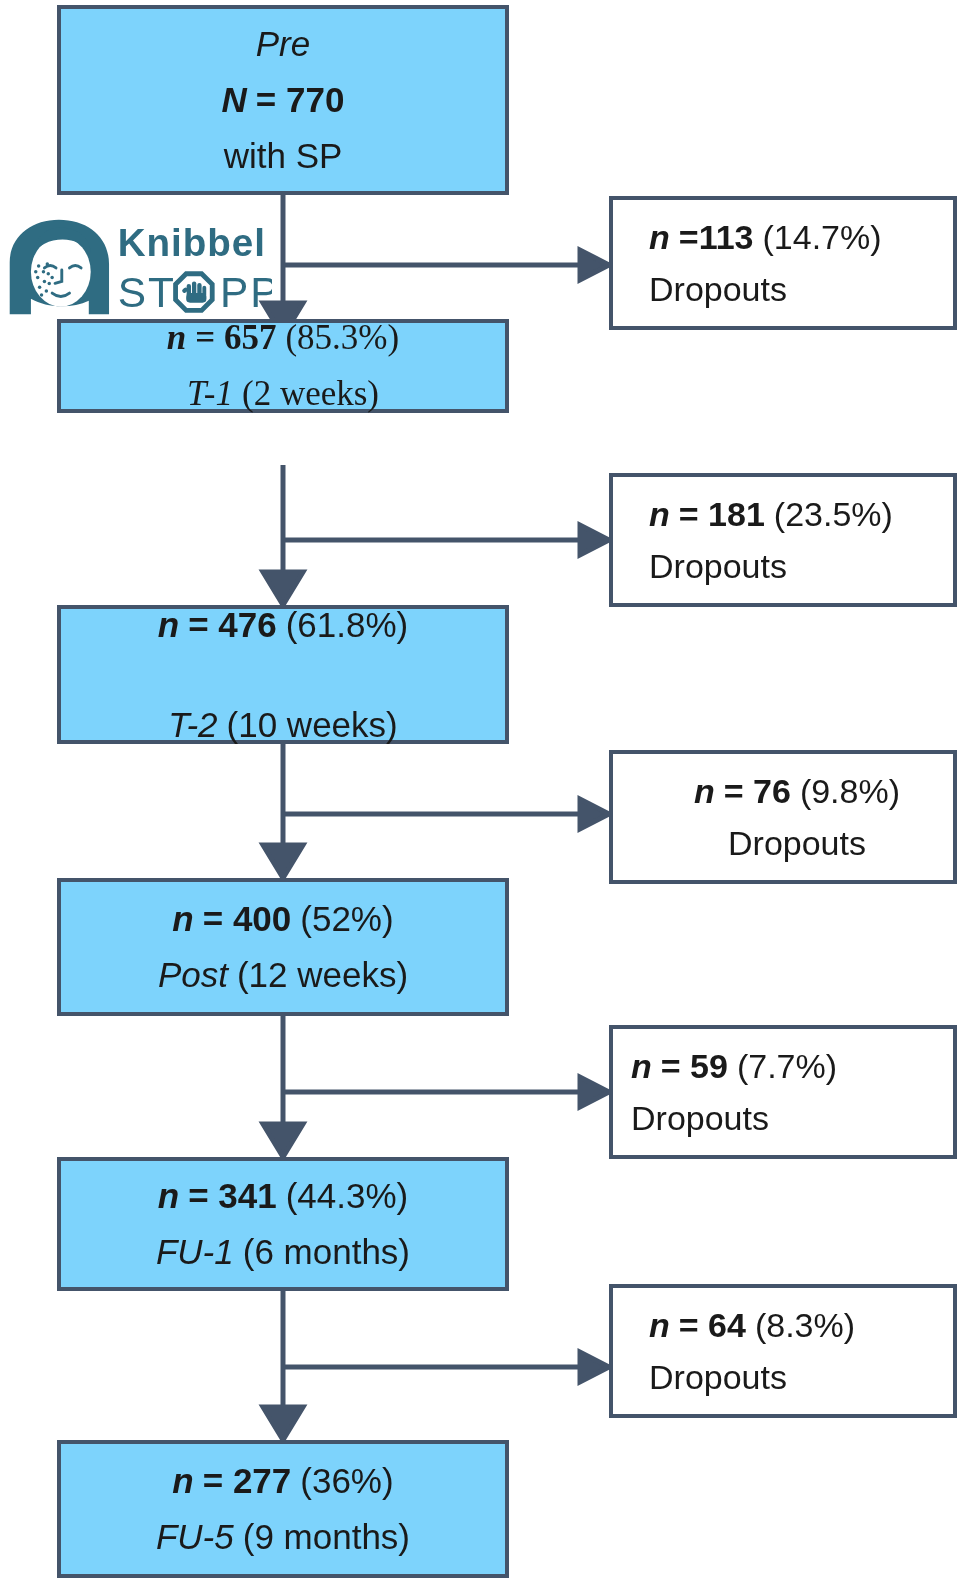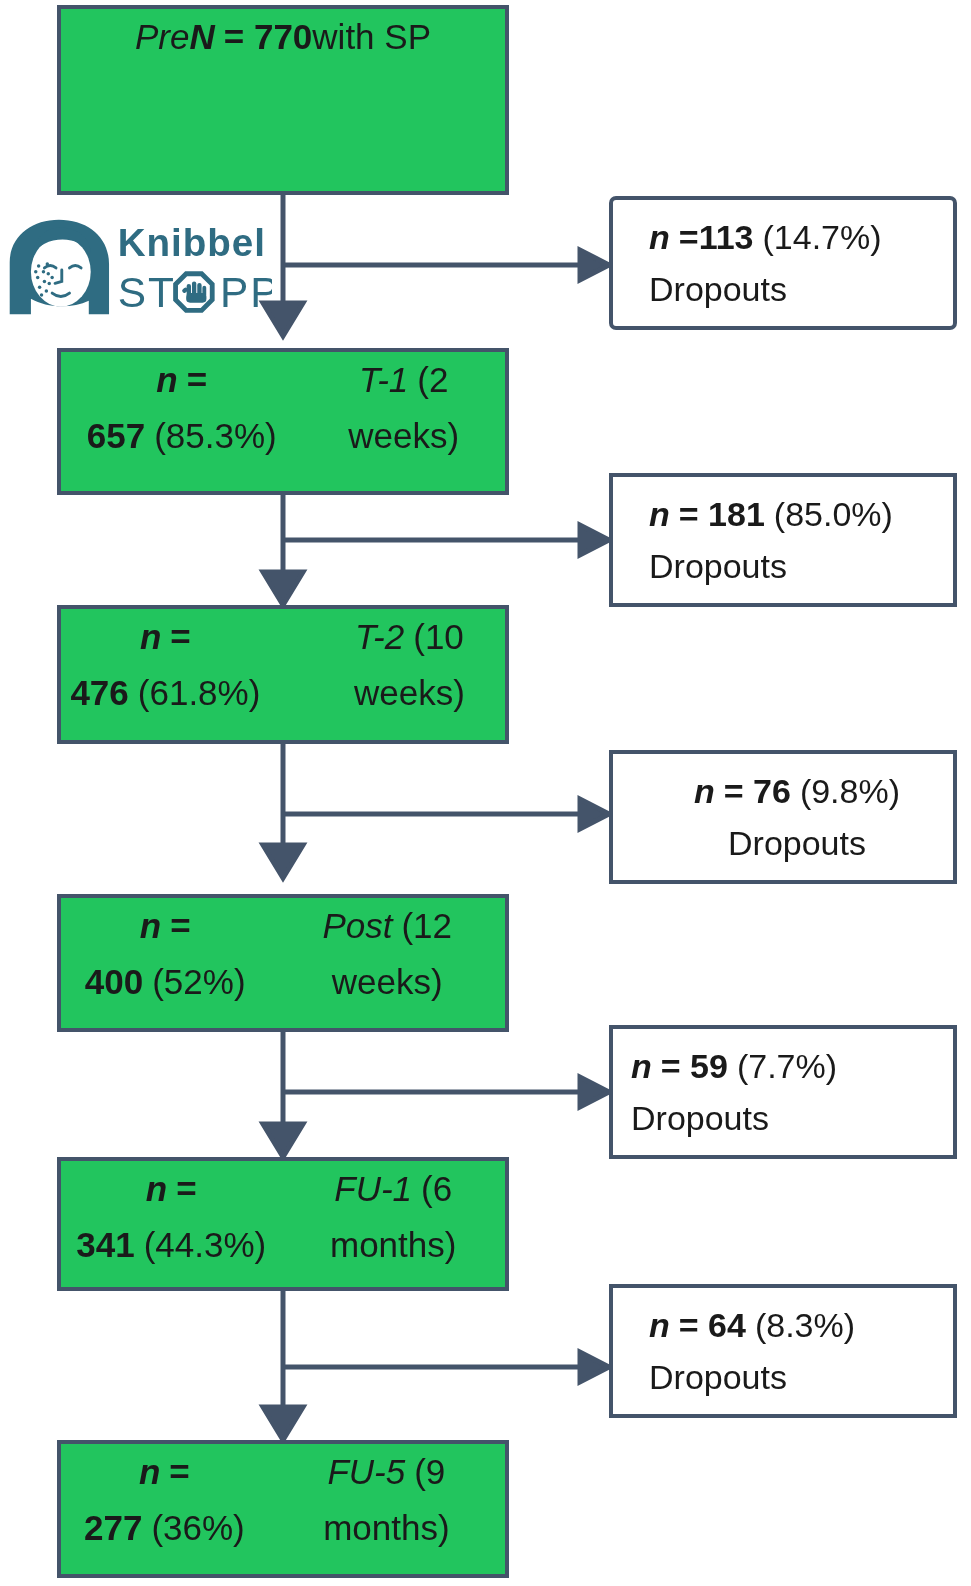--- a/index.html
+++ b/index.html
@@ -3,22 +3,22 @@
 <meta charset="utf-8">
 <style>
   html,body{margin:0;padding:0;background:#ffffff;}
   .canvas{
     position:relative;width:971px;height:1586px;background:#ffffff;
     font-family:"Liberation Sans", sans-serif;color:#1a1a1a;overflow:hidden;
   }
   .connectors{position:absolute;left:0;top:0;z-index:0;}
   .mainbox{
     position:absolute;left:57px;width:452px;box-sizing:border-box;
-    border:4px solid #44546A;background:#22c55e;z-index:1;
-    display:flex;justify-content:center;
+    border:4px solid #44546A;background:#7dd3fc;z-index:1;
+    display:flex;flex-direction:column;justify-content:center;
     text-align:center;font-size:35px;line-height:56px;
   }
   .dropbox{
     position:absolute;left:609px;width:348px;height:134px;box-sizing:border-box;
     border:4px solid #44546A;background:#ffffff;z-index:1;
     padding:11px 8px 0 36px;font-size:34px;line-height:52px;
   }
   .bi{font-weight:bold;font-style:italic;}
   .b{font-weight:bold;}
   .it{font-style:italic;}
@@ -101,52 +101,52 @@
     </g>
     <text x="226" y="98" font-size="44" letter-spacing="2" fill="#2F6C82">PP</text>
   </svg>
 
   <div class="mainbox" style="top:5px;height:190px;">
     <div><span class="it">Pre</span></div>
     <div><span class="bi">N</span><span class="b sp">= 770</span></div>
     <div>with SP</div>
   </div>
 
-  <div class="mainbox" style="top:348px;height:147px;">
+  <div class="mainbox" style="top:319px;height:94px;font-family:Liberation Serif, serif;">
     <div><span class="bi">n</span><span class="b sp">= 657</span><span class="sp">(85.3%)</span></div>
     <div><span class="it">T-1</span><span class="sp">(2 weeks)</span></div>
   </div>
 
   <div class="mainbox" style="top:605px;height:139px;gap:44px;">
     <div><span class="bi">n</span><span class="b sp">= 476</span><span class="sp">(61.8%)</span></div>
     <div><span class="it">T-2</span><span class="sp">(10 weeks)</span></div>
   </div>
 
-  <div class="mainbox" style="top:878px;height:138px;margin-top:16px;">
+  <div class="mainbox" style="top:878px;height:138px;">
     <div><span class="bi">n</span><span class="b sp">= 400</span><span class="sp">(52%)</span></div>
     <div><span class="it">Post</span><span class="sp">(12 weeks)</span></div>
   </div>
 
   <div class="mainbox" style="top:1157px;height:134px;">
     <div><span class="bi">n</span><span class="b sp">= 341</span><span class="sp">(44.3%)</span></div>
     <div><span class="it">FU-1</span><span class="sp">(6 months)</span></div>
   </div>
 
   <div class="mainbox" style="top:1440px;height:138px;text-align:center;">
     <div><span class="bi">n</span><span class="b sp">= 277</span><span class="sp">(36%)</span></div>
     <div><span class="it">FU-5</span><span class="sp">(9 months)</span></div>
   </div>
 
-  <div class="dropbox" style="top:196px;border-radius:7px;">
+  <div class="dropbox" style="top:196px;">
     <div><span class="bi">n</span><span class="b sp">=113</span><span class="sp">(14.7%)</span></div>
     <div>Dropouts</div>
   </div>
 
   <div class="dropbox" style="top:473px;">
-    <div><span class="bi">n</span><span class="b sp">= 181</span><span class="sp">(85.0%)</span></div>
+    <div><span class="bi">n</span><span class="b sp">= 181</span><span class="sp">(23.5%)</span></div>
     <div>Dropouts</div>
   </div>
 
   <div class="dropbox" style="top:750px;text-align:center;">
     <div><span class="bi">n</span><span class="b sp">= 76</span><span class="sp">(9.8%)</span></div>
     <div>Dropouts</div>
   </div>
 
   <div class="dropbox" style="top:1025px;padding-left:18px;">
     <div><span class="bi">n</span><span class="b sp">= 59</span><span class="sp">(7.7%)</span></div>

